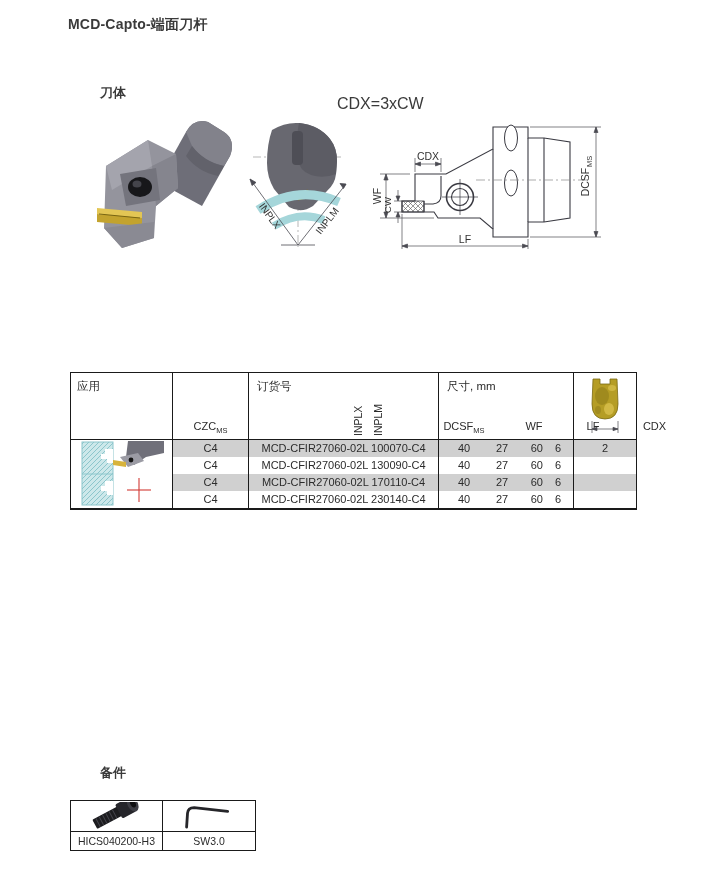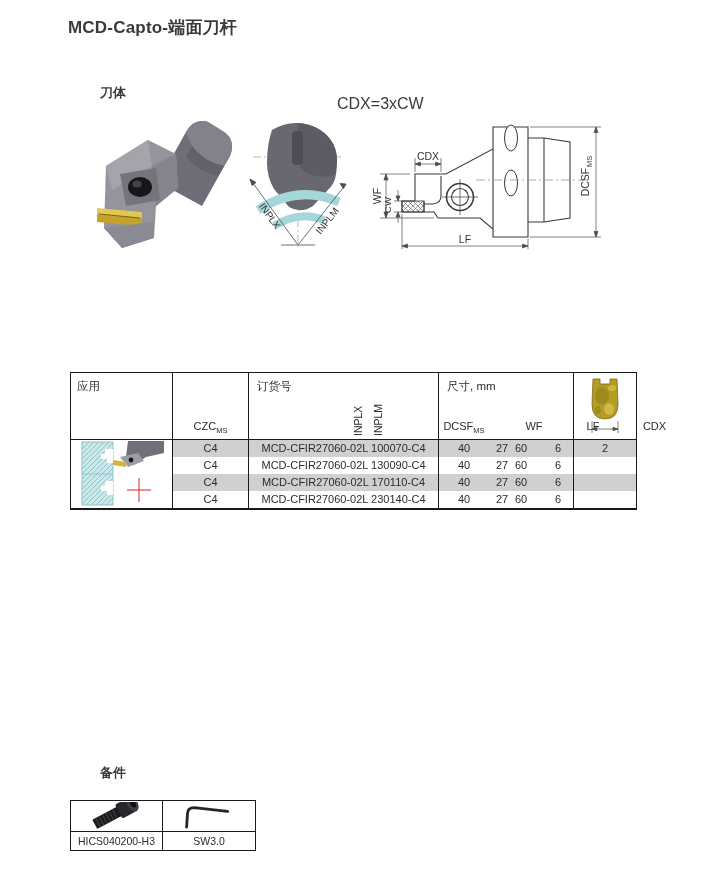--- a/index.html
+++ b/index.html
@@ -1,19 +1,19 @@
 <!DOCTYPE html>
 <html><head>
 <meta charset="utf-8">
 <style>
   html,body{margin:0;padding:0;background:#fff;}
   body{width:701px;height:882px;position:relative;overflow:hidden;
        font-family:"Liberation Sans",sans-serif;color:#333;}
   .abs{position:absolute;}
-  .page-title{left:68px;top:16px;font-size:17px;font-weight:600;color:#3a3a3a;letter-spacing:.2px;}
+  .page-title{left:68px;top:16px;font-size:14px;font-weight:600;color:#3a3a3a;letter-spacing:.2px;}
   .sec-label{font-size:13px;font-weight:600;color:#3a3a3a;}
   .cdx-note{left:337px;top:95px;font-size:16px;color:#3a3a3a;}
   svg text{font-family:"Liberation Sans",sans-serif;}
 
   
   .mtable{position:absolute;left:70px;top:372px;width:565px;border:1px solid #1a1a1a;
           border-bottom-width:2px;font-size:11px;color:#2b2b2b;box-sizing:content-box;}
   .mhead{display:flex;height:66px;border-bottom:1.5px solid #1a1a1a;position:relative;}
   .hc{position:relative;box-sizing:border-box;border-right:1px solid #1a1a1a;}
   .hc-app{width:102px;}
@@ -31,21 +31,21 @@
   .mbody{display:flex;}
   .appcell{width:102px;border-right:1px solid #1a1a1a;box-sizing:border-box;
            display:flex;align-items:center;justify-content:center;background:#fff;}
   .rowswrap{flex:1;}
   .mrow{display:flex;height:17px;line-height:17px;}
   .mrow.shade{background:#d0d0d0;}
   .c-czc{width:76px;text-align:center;border-right:1px solid #1a1a1a;box-sizing:border-box;}
   .c-order{width:190px;text-align:center;border-right:1px solid #1a1a1a;box-sizing:border-box;}
   .c-dcsf{width:50px;text-align:center;}
   .c-wf{width:26px;text-align:center;}
-  .c-lf{width:28px;text-align:left;}
+  .c-lf{width:28px;text-align:right;}
   .c-cdx{width:31px;text-align:center;border-right:1px solid #1a1a1a;box-sizing:border-box;}
   .c-extra{flex:1;text-align:center;}
 
   
   .stable{position:absolute;left:70px;top:800px;width:184px;border:1px solid #1a1a1a;
           font-size:11px;color:#2b2b2b;}
   .srow{display:flex;}
   .srow>div{box-sizing:border-box;}
   .s-c1{width:92px;border-right:1px solid #1a1a1a;}
   .s-c2{flex:1;}

